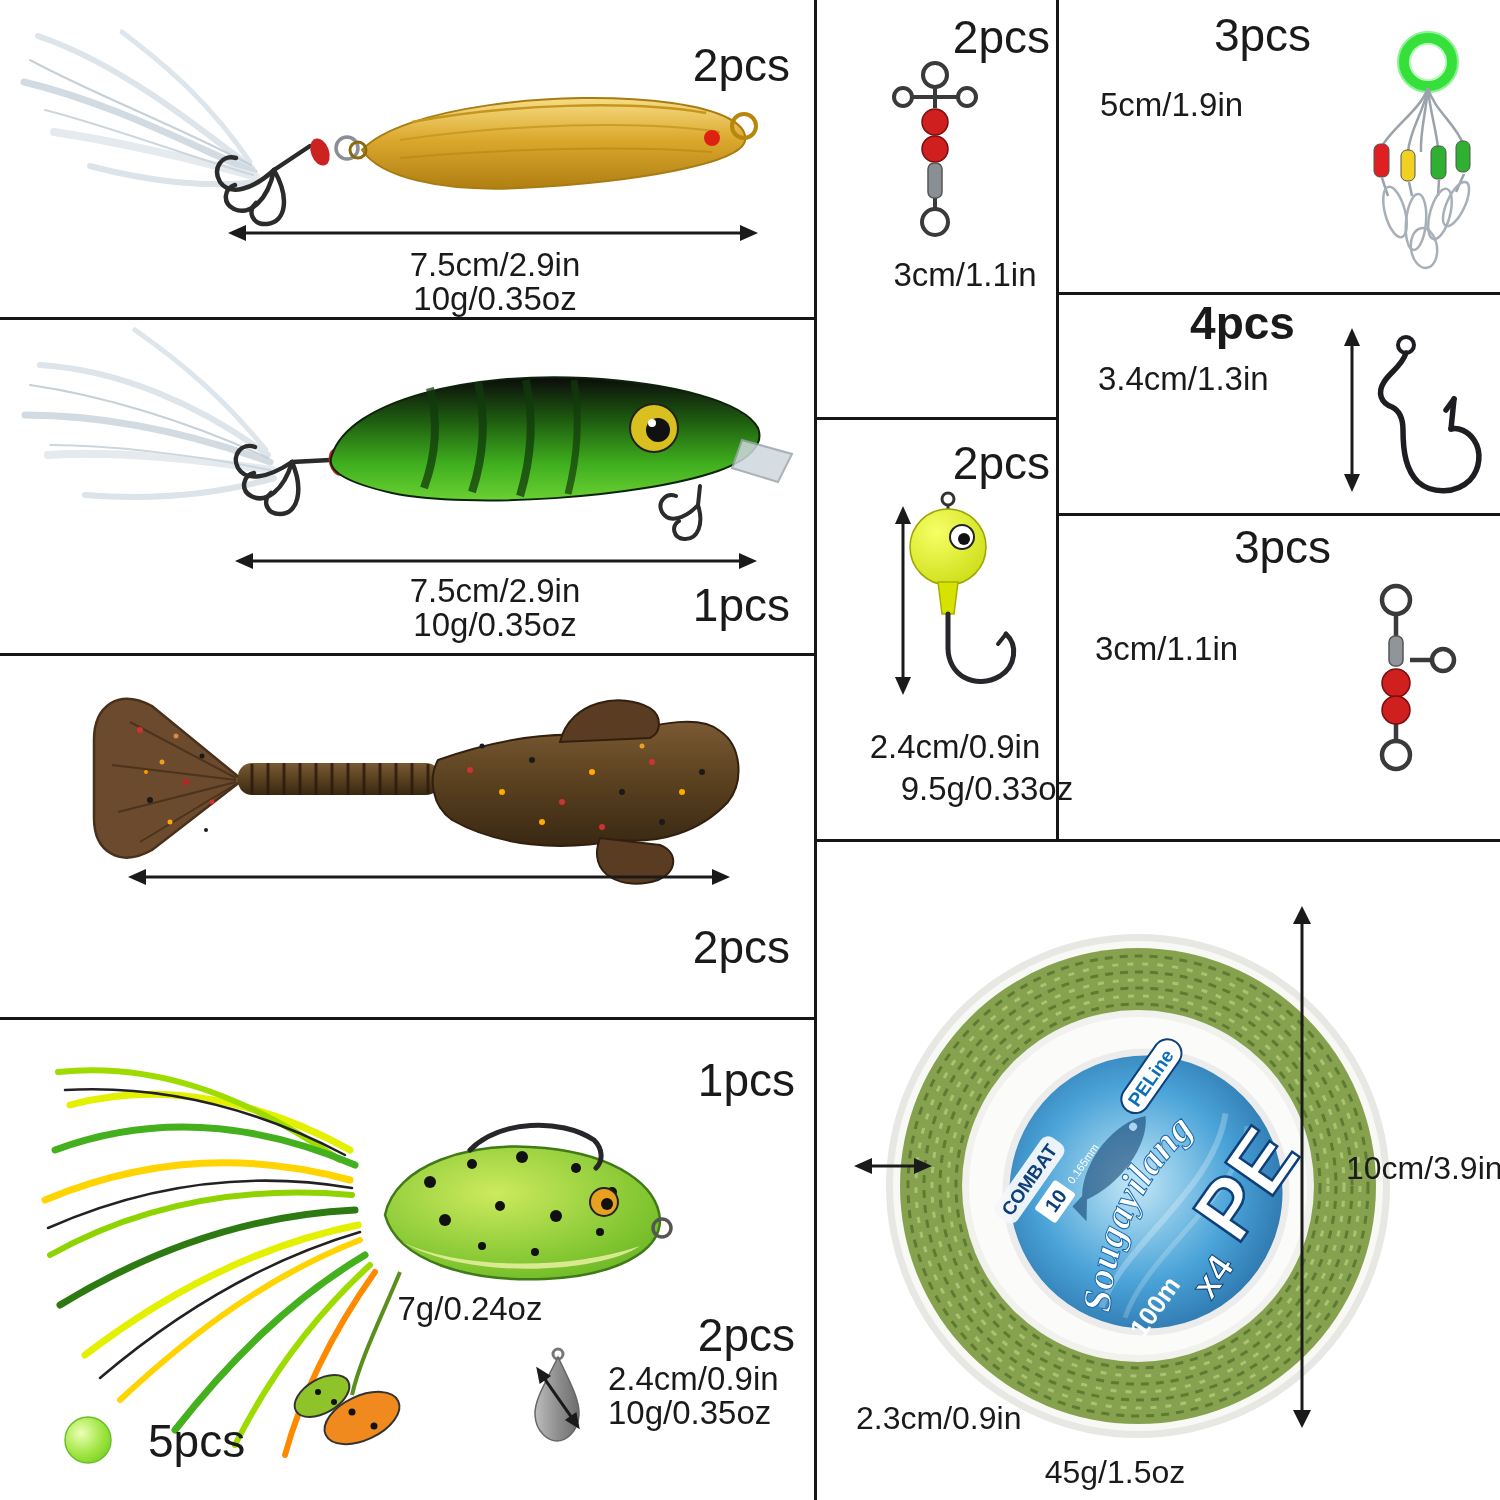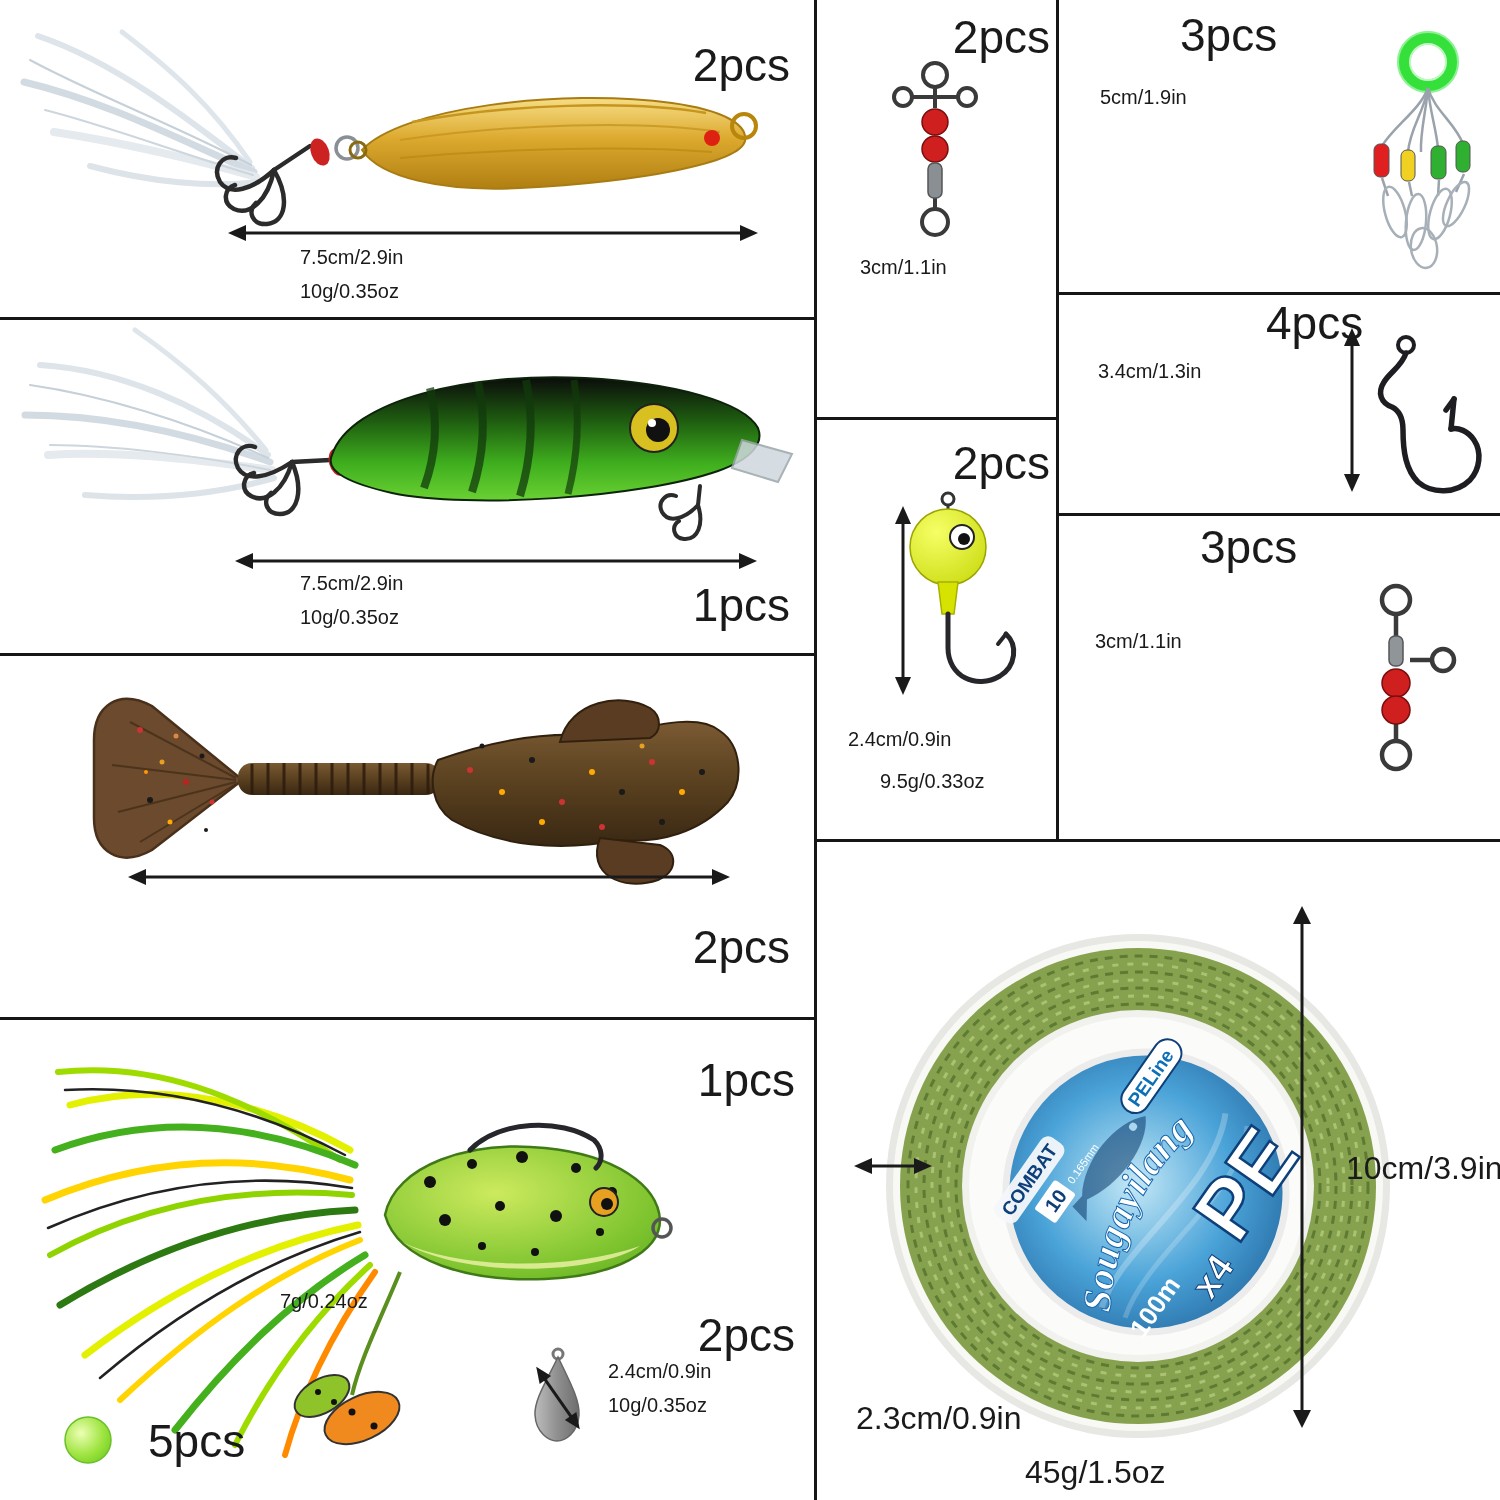--- a/index.html
+++ b/index.html
@@ -1,23 +1,23 @@
 <!DOCTYPE html>
 <html><head>
 <meta charset="utf-8">
 <style>
   html,body{margin:0;padding:0;background:#fff;}
   .canvas{position:relative;width:1500px;height:1500px;background:#ffffff;overflow:hidden;
           font-family:"Liberation Sans",sans-serif;color:#1a1a1a;}
   .gridline{position:absolute;background:#161616;}
   .txt{position:absolute;white-space:nowrap;}
   .qty{font-size:46px;line-height:1.1;}
-  .meas{font-size:20px;line-height:1.15;}
+  .meas{font-size:33px;line-height:1.15;}
   .small{font-size:30px;}
-  .ctr{text-align:left;white-space:normal;}
+  .ctr{text-align:center;white-space:normal;}
   .rt{text-align:right;}
   svg{position:absolute;left:0;top:0;}
 </style>
 </head>
 <body>
 
 <div class="canvas">
 
   <div class="gridline" style="left:814px;top:0;width:3px;height:1500px;"></div>
   <div class="gridline" style="left:1056px;top:0;width:3px;height:841px;"></div>
@@ -417,21 +417,21 @@
   <div class="txt qty rt" style="left:900px;top:12px;width:150px;">2pcs</div>
   <div class="txt meas ctr" style="left:860px;top:256px;width:210px;">3cm/1.1in</div>
 
   <div class="txt qty rt" style="left:900px;top:438px;width:150px;">2pcs</div>
   <div class="txt meas ctr" style="left:848px;top:728px;width:214px;">2.4cm/0.9in</div>
   <div class="txt meas ctr" style="left:880px;top:762px;width:214px;margin-top:8px;">9.5g/0.33oz</div>
 
   <div class="txt qty ctr" style="left:1180px;top:10px;width:165px;">3pcs</div>
   <div class="txt meas" style="left:1100px;top:86px;">5cm/1.9in</div>
 
-  <div class="txt qty ctr" style="left:1266px;top:298px;width:165px;">4pcs</div>
+  <div class="txt qty ctr" style="left:1160px;top:298px;width:165px;font-weight:bold;">4pcs</div>
   <div class="txt meas" style="left:1098px;top:360px;">3.4cm/1.3in</div>
 
   <div class="txt qty ctr" style="left:1200px;top:522px;width:165px;">3pcs</div>
   <div class="txt meas" style="left:1095px;top:630px;">3cm/1.1in</div>
 
   <div class="txt small" style="left:1346px;top:1150px;font-size:32px;">10cm/3.9in</div>
   <div class="txt small" style="left:856px;top:1400px;font-size:32px;">2.3cm/0.9in</div>
   <div class="txt small ctr" style="left:1025px;top:1454px;width:180px;font-size:32px;">45g/1.5oz</div>
 
 </div>

